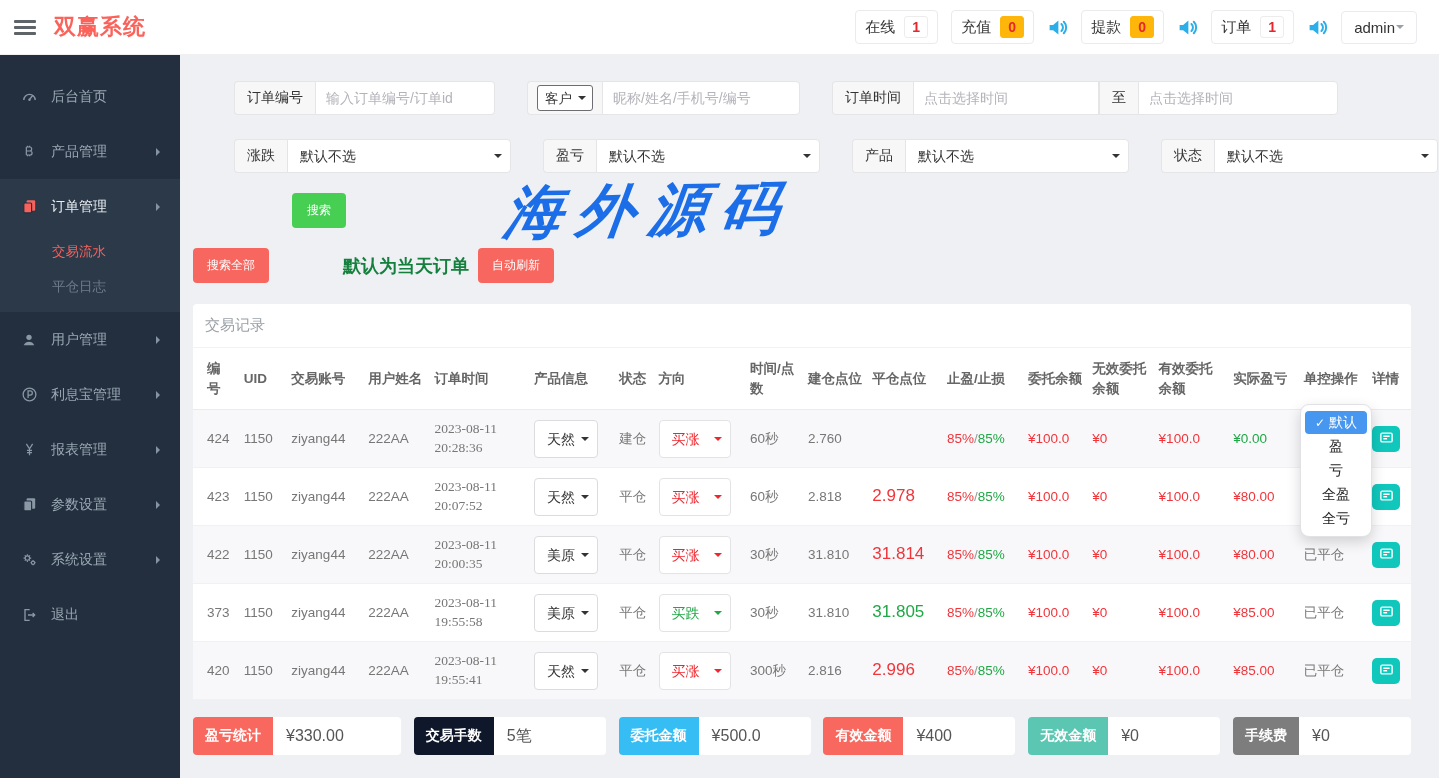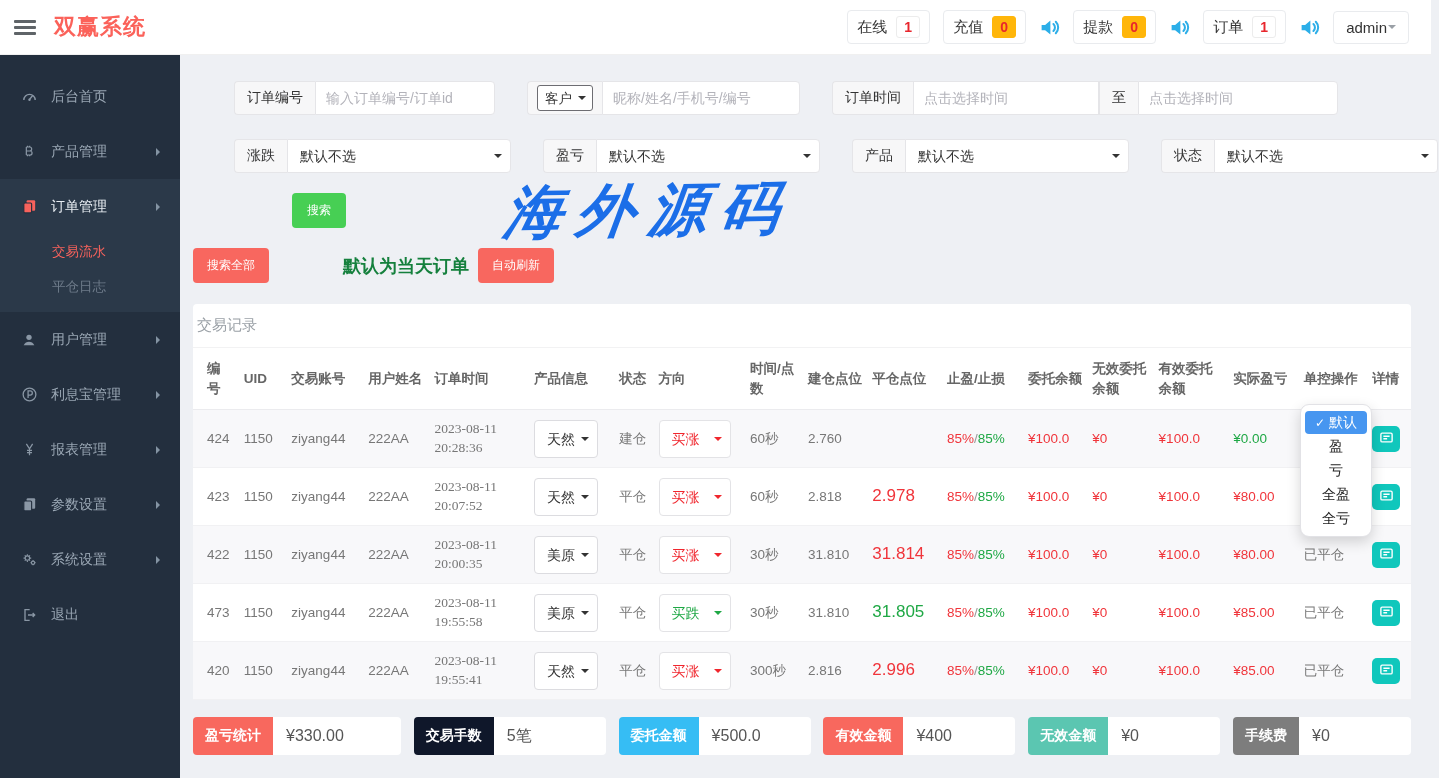--- a/index.html
+++ b/index.html
@@ -1,20 +1,20 @@
 <!DOCTYPE html>
 <html><head>
 <meta charset="utf-8">
 <style>
   * { box-sizing: border-box; margin: 0; padding: 0; }
   html,body { width:1439px; height:778px; overflow:hidden; }
   body { font-family: "Liberation Sans", "DejaVu Sans", sans-serif; background:#eef0f4; position:relative; font-size:14px; color:#333; }
 
   
-  .header { position:absolute; top:0; left:0; right:8px; height:55px; background:#fff; border-bottom:1px solid #f0f0f0; display:flex; align-items:center; z-index:40; }
+  .header { position:absolute; top:0; left:0; right:0; height:55px; background:#fff; border-bottom:1px solid #f0f0f0; display:flex; align-items:center; z-index:40; }
   .hamburger { margin-left:14px; width:22px; cursor:pointer; }
   .hamburger div { height:3px; background:#5f6468; margin:3px 0; border-radius:1px; }
   .logo { color:#fb625a; font-size:22px; font-weight:bold; margin-left:18px; letter-spacing:1px; }
   .header-right { margin-left:auto; display:flex; align-items:center; gap:13px; padding-right:22px; }
   .stat { display:flex; align-items:center; gap:9px; border:1px solid #e9ebee; border-radius:4px; padding:5px 9px; background:#fff; font-size:15px; color:#333; }
   .stat .cnt { min-width:24px; text-align:center; padding:2px 6px; font-weight:bold; color:#e8262d; background:#fff; border:1px solid #ececec; border-radius:3px; font-size:14px; }
   .stat .cnt.amber { background:#ffb60a; border-color:#ffb60a; }
   .speaker { display:flex; align-items:center; cursor:pointer; }
   .admin-box { display:flex; align-items:center; gap:1px; border:1px solid #e9ebee; border-radius:4px; padding:7px 12px; cursor:pointer; color:#333; font-size:15px; }
   .caret-down { width:0; height:0; border:4px solid transparent; border-top-color:#9aa0a6; margin-top:4px; }
@@ -47,21 +47,21 @@
 
   .btn { border:none; border-radius:4px; color:#fff; font-size:12px; font-family:inherit; cursor:pointer; }
   .btn-search { background:#47cf54; padding:9px 15px; margin:-4px 0 0 58px; }
   .actions-row { display:flex; align-items:center; margin:20px 28px 0 13px; }
   .btn-red { background:#f8675f; padding:9px 14px; }
   .today-note { color:#15803d; font-weight:bold; font-size:18px; margin:0 9px 0 74px; }
   .watermark { position:absolute; left:505px; top:172px; font-family:"DejaVu Serif", serif; font-style:italic; font-weight:bold; font-size:58px; color:#1b6ee8; letter-spacing:14px; transform:skewX(-8deg) rotate(-1deg); z-index:5; pointer-events:none; }
 
   
   .panel { background:#fff; border-radius:4px; margin:21px 28px 0 13px; }
-  .panel-title { padding:12px 4px; color:#9aa0a6; font-size:15px; border-bottom:1px solid #f2f2f3; }
+  .panel-title { padding:12px 12px; color:#9aa0a6; font-size:15px; border-bottom:1px solid #f2f2f3; }
   table { width:100%; border-collapse:collapse; table-layout:fixed; }
   th { text-align:left; font-size:13.5px; color:#666; font-weight:bold; padding:11px 5px; line-height:1.45; vertical-align:middle; border-bottom:1px solid #ebebee; }
   th:first-child, td:first-child { padding-left:14px; }
   td { font-size:13.5px; color:#777; padding:8px 5px; height:58px; vertical-align:middle; line-height:1.35; border-bottom:1px solid #f1f1f3; }
   tbody tr:nth-child(odd) { background:#f8f8fa; }
   .t-red { color:#f0353b; }
   .t-green { color:#1fa845; }
   .close-val { font-size:17px; }
   .cell-date div { white-space:nowrap;font-family:Liberation Serif, serif; }
   .prod-sel select { height:38px; width:64px; border:1px solid #dcdce0; border-radius:4px; color:#333; }
@@ -451,21 +451,21 @@
     <td class="t-red">¥80.00</td>
     <td><span>已平仓</span></td>
     <td><button class="detail-btn">
                 <span><svg viewBox="0 0 24 24" width="15" height="15">
                     <rect x="3" y="5" width="18" height="14" rx="2" fill="none" stroke="#fff" stroke-width="2.2"></rect>
                     <path d="M7 10h10M7 14h6" stroke="#fff" stroke-width="2.2"></path>
                   </svg></span>
               </button></td>
           </tr>
           <tr>
-    <td>473</td>
+    <td>373</td>
     <td>1150</td>
     <td>ziyang44</td>
     <td>222AA</td>
     <td class="cell-date">
               <div>2023-08-11</div>
               <div>19:55:58</div>
             </td>
     <td><span class="selwrap prod-sel" style="color:#333">
                 <select><option>美原油</option></select>
               </span></td>

